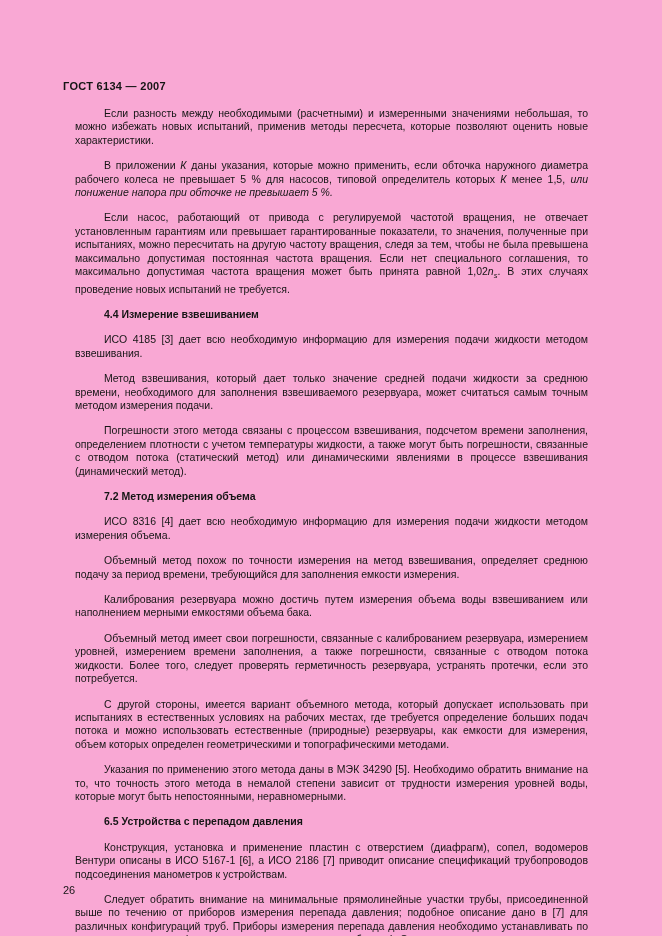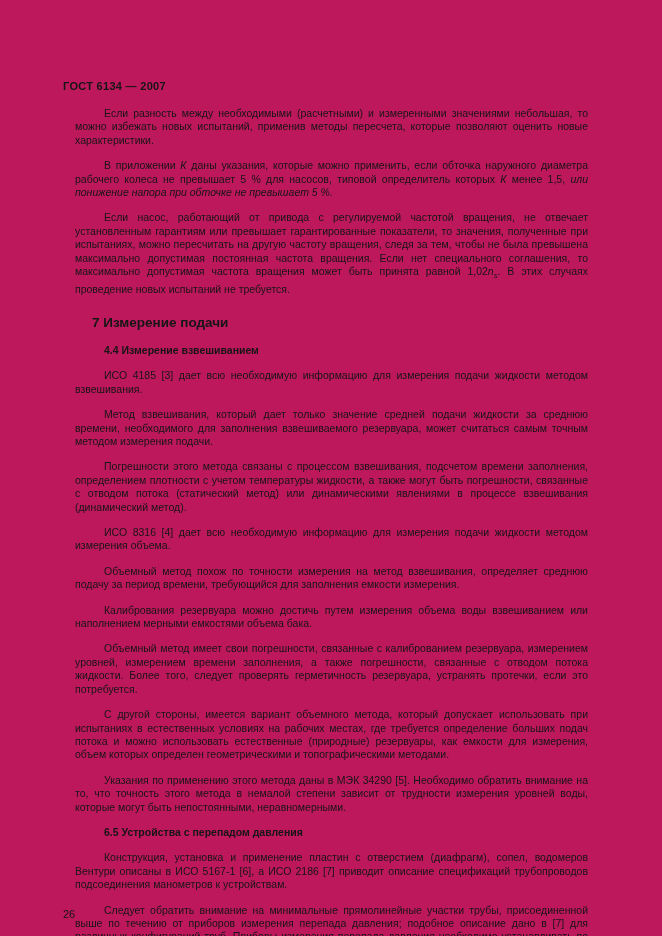--- a/index.html
+++ b/index.html
@@ -6,21 +6,21 @@
   html, body {
     margin: 0;
     padding: 0;
     background: #e8e8e8;
   }
   .page {
     position: relative;
     width: 662px;
     height: 936px;
     margin: 0 auto;
-    background: #be185d;
+    background: #f9a8d4;
     box-sizing: border-box;
     padding: 80px 62px 0 63px;
     font-family: "Liberation Sans", sans-serif;
     color: #151515;
     overflow: hidden;
   }
   .doc-header {
     font-size: 11px;
     font-weight: bold;
     letter-spacing: 0.3px;
@@ -48,40 +48,40 @@
   }
   .seg-italic { font-style: italic; }
   .seg-sub {
     font-style: italic;
     font-size: 7.5px;
     vertical-align: sub;
   }
   .page-number {
     position: absolute;
     left: 63px;
-    bottom: 16px;
+    bottom: 40px;
     font-size: 11px;
     margin-top: 32px;
   }
 </style>
 </head>
 <body>
 
 <div class="page">
   <div class="doc-header">ГОСТ 6134 — 2007</div>
 
   <div class="content" id="doc-content">
       <div class="block p"><span>Если разность между необходимыми (расчетными) и измеренными значениями небольшая, то можно избежать новых испытаний, применив методы пересчета, которые позволяют оценить новые характеристики.</span></div>
       <div class="block p"><span>В приложении </span><span class="seg-italic">К</span><span> даны указания, которые можно применить, если обточка наружного диаметра рабочего колеса не превышает 5 % для насосов, типовой определитель которых </span><span class="seg-italic">К</span><span> менее 1,5, </span><span class="seg-italic">или понижение напора при обточке не превышает 5 %.</span></div>
       <div class="block p"><span>Если насос, работающий от привода с регулируемой частотой вращения, не отвечает установленным гарантиям или превышает гарантированные показатели, то значения, полученные при испытаниях, можно пересчитать на другую частоту вращения, следя за тем, чтобы не была превышена максимально допустимая постоянная частота вращения. Если нет специального соглашения, то максимально допустимая частота вращения может быть принята равной 1,02</span><span class="seg-italic">n</span><span class="seg-sub">s</span><span>. В этих случаях проведение новых испытаний не требуется.</span></div>
-      <div class="block h2"><span>7 Измерение подачи</span></div>
       <div class="block h3"><span>4.4 Измерение взвешиванием</span></div>
       <div class="block p"><span>ИСО 4185 [3] дает всю необходимую информацию для измерения подачи жидкости методом взвешивания.</span></div>
       <div class="block p"><span>Метод взвешивания, который дает только значение средней подачи жидкости за среднюю времени, необходимого для заполнения взвешиваемого резервуара, может считаться самым точным методом измерения подачи.</span></div>
       <div class="block p"><span>Погрешности этого метода связаны с процессом взвешивания, подсчетом времени заполнения, определением плотности с учетом температуры жидкости, а также могут быть погрешности, связанные с отводом потока (статический метод) или динамическими явлениями в процессе взвешивания (динамический метод).</span></div>
+      <div class="block h3"><span>7.2 Метод измерения объема</span></div>
       <div class="block p"><span>ИСО 8316 [4] дает всю необходимую информацию для измерения подачи жидкости методом измерения объема.</span></div>
       <div class="block p"><span>Объемный метод похож по точности измерения на метод взвешивания, определяет среднюю подачу за период времени, требующийся для заполнения емкости измерения.</span></div>
       <div class="block p"><span>Калибрования резервуара можно достичь путем измерения объема воды взвешиванием или наполнением мерными емкостями объема бака.</span></div>
       <div class="block p"><span>Объемный метод имеет свои погрешности, связанные с калиброванием резервуара, измерением уровней, измерением времени заполнения, а также погрешности, связанные с отводом потока жидкости. Более того, следует проверять герметичность резервуара, устранять протечки, если это потребуется.</span></div>
       <div class="block p"><span>С другой стороны, имеется вариант объемного метода, который допускает использовать при испытаниях в естественных условиях на рабочих местах, где требуется определение больших подач потока и можно использовать естественные (природные) резервуары, как емкости для измерения, объем которых определен геометрическими и топографическими методами.</span></div>
       <div class="block p"><span>Указания по применению этого метода даны в МЭК 34290 [5]. Необходимо обратить внимание на то, что точность этого метода в немалой степени зависит от трудности измерения уровней воды, которые могут быть непостоянными, неравномерными.</span></div>
       <div class="block h3"><span>6.5 Устройства с перепадом давления</span></div>
       <div class="block p"><span>Конструкция, установка и применение пластин с отверстием (диафрагм), сопел, водомеров Вентури описаны в ИСО 5167-1 [6], а ИСО 2186 [7] приводит описание спецификаций трубопроводов подсоединения манометров к устройствам.</span></div>
       <div class="block p"><span>Следует обратить внимание на минимальные прямолинейные участки трубы, присоединенной выше по течению от приборов измерения перепада давления; подобное описание дано в [7] для различных конфигураций труб. Приборы измерения перепада давления необходимо устанавливать по течению ниже насоса (это не оговорено в справочных таблицах). Считается, что насос может нарушать положения данного международного стандарта, создавая отклонения в значениях потока при наличии изгиба 90° в одной плоскости за счет корпуса-улитки в последней ступени многоступенчатого насоса или в выходном патрубке насоса.</span></div>
     </div>

